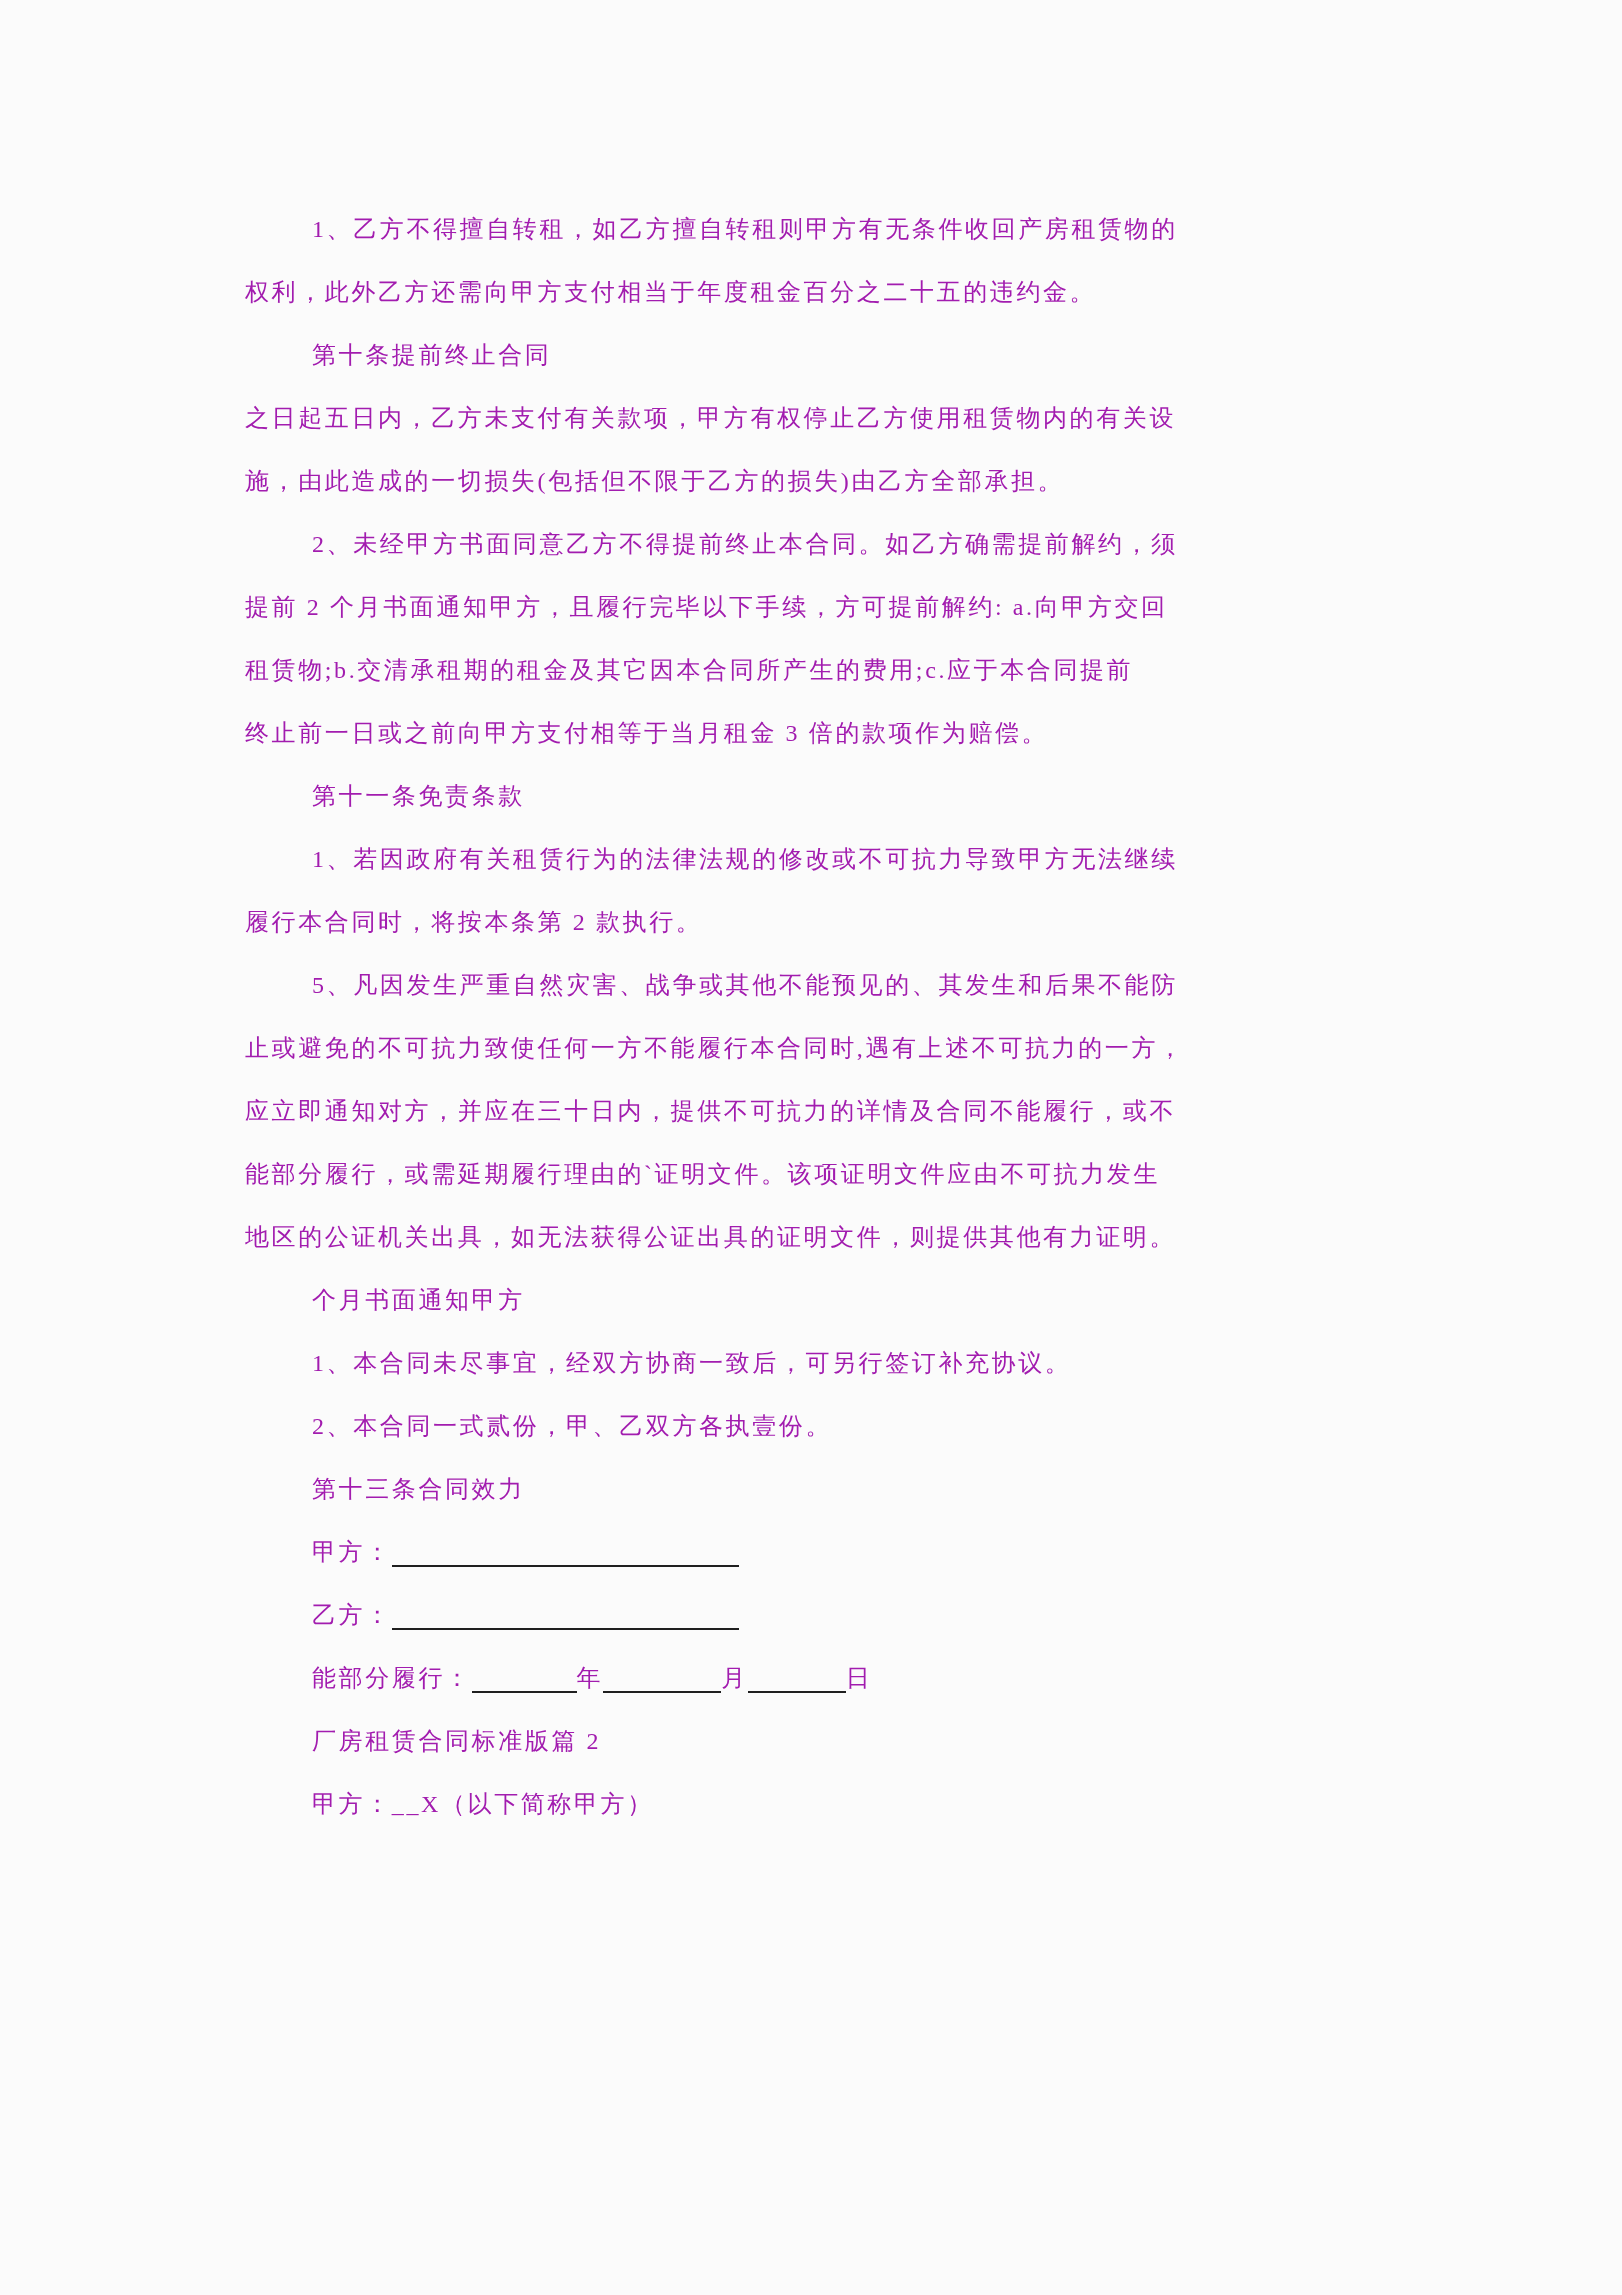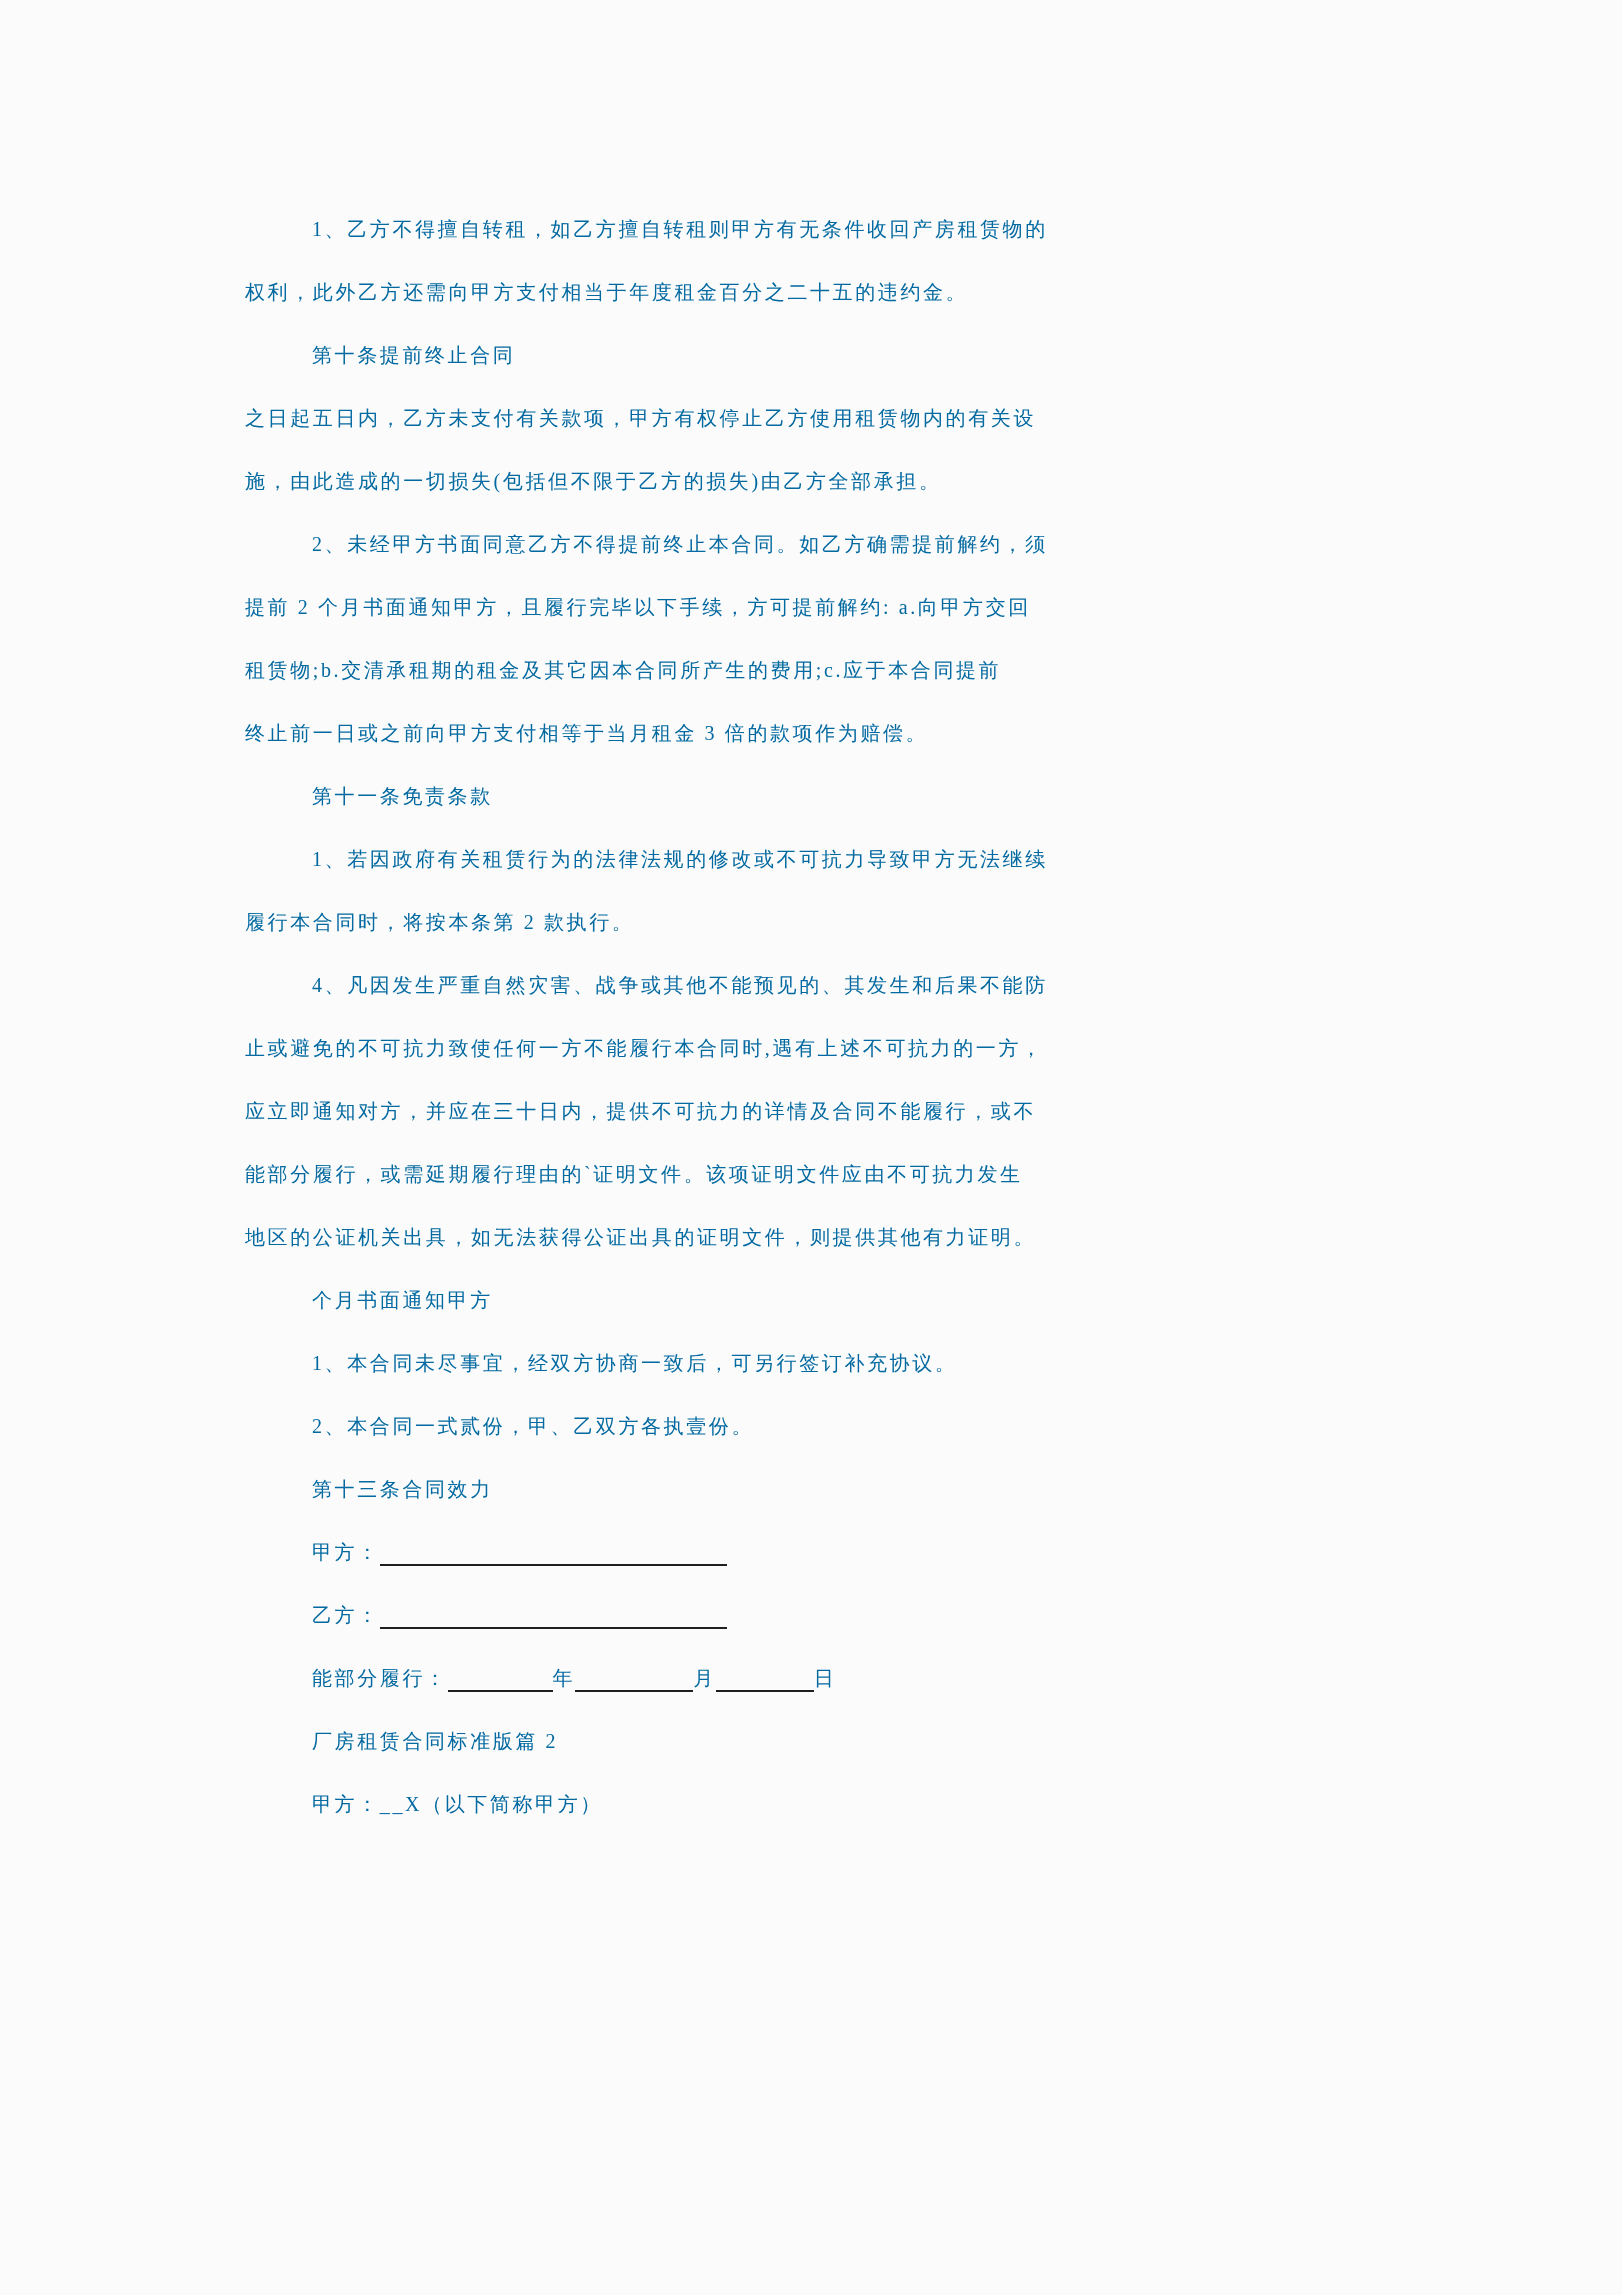--- a/index.html
+++ b/index.html
@@ -17,24 +17,24 @@
   }
   .content {
     position: absolute;
     left: 245px;
     top: 198px;
     width: 1171px;
   }
   .line {
     height: 63px;
     line-height: 63px;
-    font-size: 20px;
+    font-size: 24px;
     letter-spacing: 2.6px;
     white-space: nowrap;
-    color: #0369a1;
+    color: #a21caf;
   }
   .line.indent {
     padding-left: 67px;
   }
   .blank {
     display: inline-block;
     height: 0;
     border-bottom: 2px solid #1f1f1f;
     vertical-align: -6.5px;
   }
@@ -49,21 +49,21 @@
       <div class="line indent"><span>第十条提前终止合同</span></div>
       <div class="line"><span>之日起五日内，乙方未支付有关款项，甲方有权停止乙方使用租赁物内的有关设</span></div>
       <div class="line"><span>施，由此造成的一切损失(包括但不限于乙方的损失)由乙方全部承担。</span></div>
       <div class="line indent"><span>2、未经甲方书面同意乙方不得提前终止本合同。如乙方确需提前解约，须</span></div>
       <div class="line"><span>提前 2 个月书面通知甲方，且履行完毕以下手续，方可提前解约: a.向甲方交回</span></div>
       <div class="line"><span>租赁物;b.交清承租期的租金及其它因本合同所产生的费用;c.应于本合同提前</span></div>
       <div class="line"><span>终止前一日或之前向甲方支付相等于当月租金 3 倍的款项作为赔偿。</span></div>
       <div class="line indent"><span>第十一条免责条款</span></div>
       <div class="line indent"><span>1、若因政府有关租赁行为的法律法规的修改或不可抗力导致甲方无法继续</span></div>
       <div class="line"><span>履行本合同时，将按本条第 2 款执行。</span></div>
-      <div class="line indent"><span>4、凡因发生严重自然灾害、战争或其他不能预见的、其发生和后果不能防</span></div>
+      <div class="line indent"><span>5、凡因发生严重自然灾害、战争或其他不能预见的、其发生和后果不能防</span></div>
       <div class="line"><span>止或避免的不可抗力致使任何一方不能履行本合同时,遇有上述不可抗力的一方，</span></div>
       <div class="line"><span>应立即通知对方，并应在三十日内，提供不可抗力的详情及合同不能履行，或不</span></div>
       <div class="line"><span>能部分履行，或需延期履行理由的`证明文件。该项证明文件应由不可抗力发生</span></div>
       <div class="line"><span>地区的公证机关出具，如无法获得公证出具的证明文件，则提供其他有力证明。</span></div>
       <div class="line indent"><span>个月书面通知甲方</span></div>
       <div class="line indent"><span>1、本合同未尽事宜，经双方协商一致后，可另行签订补充协议。</span></div>
       <div class="line indent"><span>2、本合同一式贰份，甲、乙双方各执壹份。</span></div>
       <div class="line indent"><span>第十三条合同效力</span></div>
       <div class="line indent"><span>甲方：</span><span class="blank" style="width: 347px;"></span></div>
       <div class="line indent"><span>乙方：</span><span class="blank" style="width: 347px;"></span></div>

